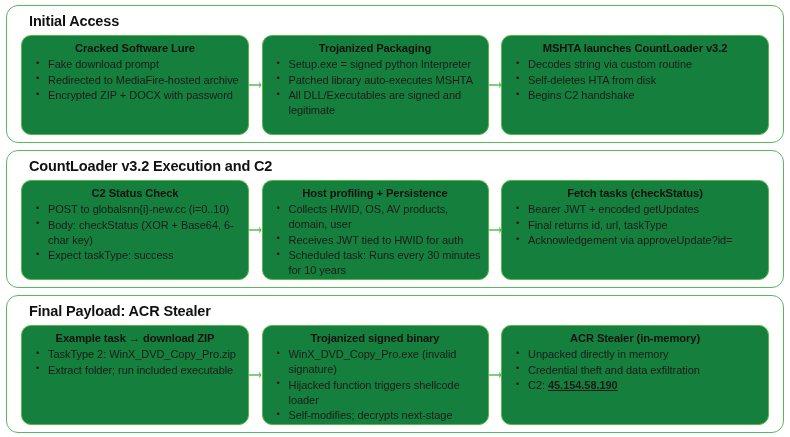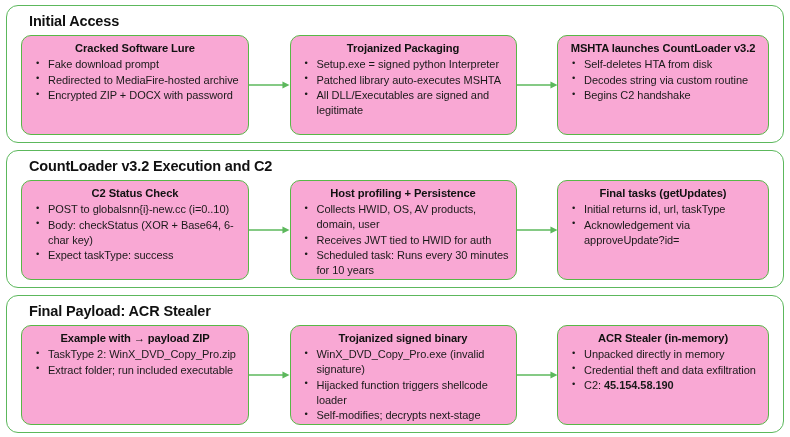--- a/index.html
+++ b/index.html
@@ -53,32 +53,32 @@
     position: relative;
     display: flex;
     flex: 1 1 auto;
     align-items: stretch;
     min-height: 0;
   }
 
   
   .node {
     box-sizing: border-box;
-    background: #f9a8d4;
+    background: #15803d;
     border: 1.5px solid #58b847;
     border-radius: 10px;
     padding: 5px 6px 6px 6px;
     display: flex;
     flex-direction: column;
     justify-content: flex-start;
     min-width: 0;
   }
   .node.n1 { width: 228px; }
   .node.n2 { width: 227px; }
-  .node.n3 { width: 212px; }
+  .node.n3 { width: 268px; }
 
   .connector {
     flex: 1 1 auto;
     position: relative;
     min-width: 10px;
   }
   .connector svg {
     position: absolute;
     left: 0;
     top: 50%;
@@ -116,20 +116,21 @@
   ul.bullets li::before {
     content: "\2022";
     position: absolute;
     left: 8px;
     top: -0.5px;
     font-size: 9.5px;
     color: #1a1a1a;
   }
   ul.bullets li b {
     font-weight: bold;
+    text-decoration: underline;
   }
 </style>
 </head>
 <body>
 
 <div class="canvas">
 
   <div class="section">
     <div class="section-title">Initial Access</div>
     <div class="row">
@@ -162,22 +163,22 @@
       <div class="connector">
         <svg viewBox="0 0 40 14" preserveAspectRatio="none">
           <line x1="0" y1="7" x2="34" y2="7" stroke="#5cb85c" stroke-width="1.5" vector-effect="non-scaling-stroke"></line>
           <polygon points="33,3.4 40,7 33,10.6" fill="#5cb85c"></polygon>
         </svg>
       </div>
 
       <div class="node n3">
         <div class="node-title">MSHTA launches CountLoader v3.2</div>
         <ul class="bullets">
+          <li>Decodes string via custom routine</li>
           <li>Self-deletes HTA from disk</li>
-          <li>Decodes string via custom routine</li>
           <li>Begins C2 handshake</li>
         </ul>
       </div>
 
     </div>
   </div>
 
   <div class="section">
     <div class="section-title">CountLoader v3.2 Execution and C2</div>
     <div class="row">
@@ -208,36 +209,37 @@
       </div>
 
       <div class="connector">
         <svg viewBox="0 0 40 14" preserveAspectRatio="none">
           <line x1="0" y1="7" x2="34" y2="7" stroke="#5cb85c" stroke-width="1.5" vector-effect="non-scaling-stroke"></line>
           <polygon points="33,3.4 40,7 33,10.6" fill="#5cb85c"></polygon>
         </svg>
       </div>
 
       <div class="node n3">
-        <div class="node-title">Final tasks (getUpdates)</div>
-        <ul class="bullets">
-          <li>Initial returns id, url, taskType</li>
+        <div class="node-title">Fetch tasks (checkStatus)</div>
+        <ul class="bullets">
+          <li>Bearer JWT + encoded getUpdates</li>
+          <li>Final returns id, url, taskType</li>
           <li>Acknowledgement via approveUpdate?id=</li>
         </ul>
       </div>
 
     </div>
   </div>
 
   <div class="section">
     <div class="section-title">Final Payload: ACR Stealer</div>
     <div class="row">
 
       <div class="node n1">
-        <div class="node-title">Example with → payload ZIP</div>
+        <div class="node-title">Example task → download ZIP</div>
         <ul class="bullets">
           <li>TaskType 2: WinX_DVD_Copy_Pro.zip</li>
           <li>Extract folder; run included executable</li>
         </ul>
       </div>
 
       <div class="connector">
         <svg viewBox="0 0 40 14" preserveAspectRatio="none">
           <line x1="0" y1="7" x2="34" y2="7" stroke="#5cb85c" stroke-width="1.5" vector-effect="non-scaling-stroke"></line>
           <polygon points="33,3.4 40,7 33,10.6" fill="#5cb85c"></polygon>

